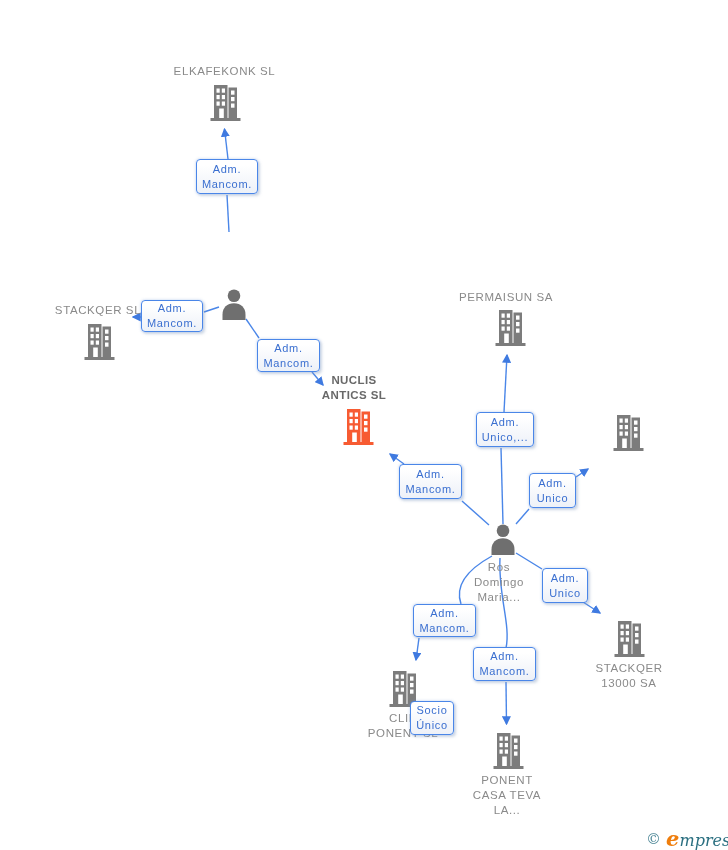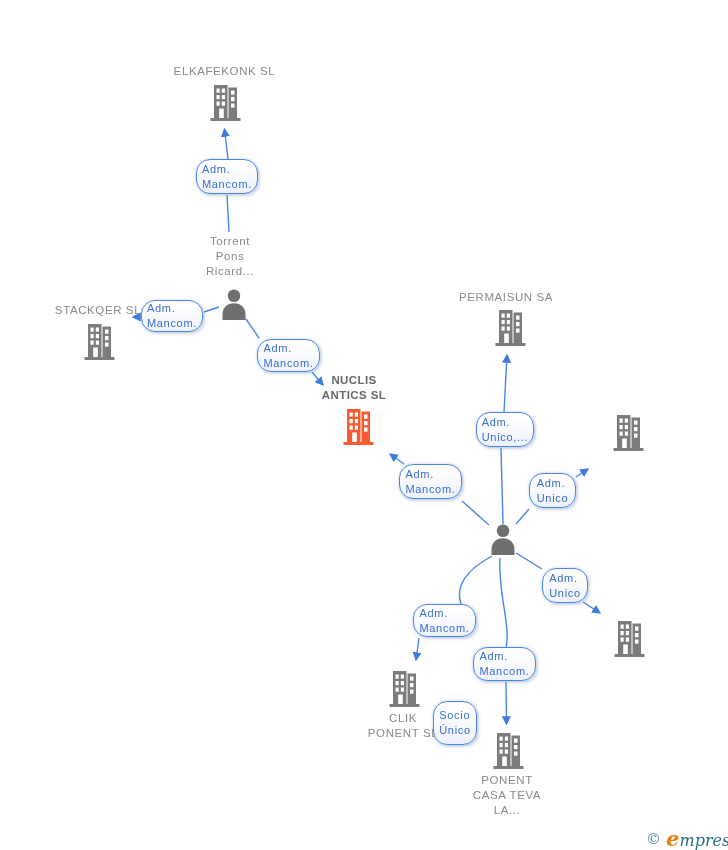--- a/index.html
+++ b/index.html
@@ -10,24 +10,24 @@
 
   .co-label{position:absolute;text-align:center;font-size:11.5px;color:#8a8a8a;
             letter-spacing:0.6px;line-height:15px;white-space:pre-line;cursor:default;}
   .co-label.highlight{color:#696969;font-weight:bold;letter-spacing:0.4px;line-height:14.5px;}
 
   .icon{position:absolute;line-height:0;}
   .bld{color:#7c7c7c;}
   .bld.orange{color:#f75b32;}
   .person{color:#6f6f6f;}
 
-  .rel{position:absolute;border:1.5px solid #4a86e8;border-radius:14px;
+  .rel{position:absolute;border:1.5px solid #4a86e8;border-radius:4px;
        background:linear-gradient(180deg,#ffffff 15%,#edf1f8 100%);
        box-shadow:0 0 3px rgba(110,150,220,0.45), 2px 2px 3px rgba(140,160,190,0.35);
-       display:flex;align-items:center;justify-content:center;text-align:left;box-sizing:border-box;}
+       display:flex;align-items:center;justify-content:center;text-align:center;box-sizing:border-box;}
   .rel span{font-size:11px;color:#3a6fd0;letter-spacing:0.7px;line-height:15px;white-space:pre-line;}
 
   .brand{position:absolute;left:646px;top:826px;font-family:"DejaVu Serif", serif;
          font-style:italic;white-space:nowrap;}
   .brand-c{color:#4d8797;font-size:15px;font-style:normal;vertical-align:2px;}
   .brand-e{color:#ef7d0c;font-size:21px;font-weight:bold;}
   .brand-rest{color:#2a6f80;font-size:16px;}
 </style>
 </head>
 <body>
@@ -60,28 +60,30 @@
       <path d="M 500,558 C 498,595 511,625 506,648"></path>
       <line x1="506" y1="682" x2="506.5" y2="724" marker-end="url(#ah)"></line>
     </g>
   </svg>
 
   <div class="co-label" style="left:152px;top:64px;width:145px">ELKAFEKONK SL</div>
   <div class="co-label" style="left:28px;top:303px;width:140px">STACKQER SL</div>
   <div class="co-label highlight" style="left:304px;top:373px;width:100px">NUCLIS
 ANTICS SL</div>
   <div class="co-label" style="left:436px;top:290px;width:140px">PERMAISUN SA</div>
+  <div class="co-label" style="left:559px;top:661px;width:140px">STACKQER
+13000 SA</div>
   <div class="co-label" style="left:333px;top:711px;width:140px">CLIK
 PONENT SL</div>
   <div class="co-label" style="left:437px;top:773px;width:140px">PONENT
 CASA TEVA
 LA...</div>
-  <div class="co-label" style="left:160px;top:234px;width:140px">Torrent
-Pons
-Ricard...</div>
+  <div class="co-label" style="left:429px;top:560px;width:140px">Ros
+Domingo
+Maria...</div>
 
   <div class="icon bld" style="left:210px;top:85px">
     <svg width="31" height="36" viewBox="0 0 31 36">
         <g fill="currentColor">
           <rect x="4" y="0" width="13.5" height="33"></rect>
           <rect x="18.5" y="2.5" width="8.5" height="30.5"></rect>
           <rect x="0.5" y="33" width="30" height="3"></rect>
         </g>
         <g fill="#fff">
           <rect x="6.5" y="3.5" width="3.2" height="4.2"></rect>
@@ -287,21 +289,21 @@
 Unico</span>
   </div>
   <div class="rel" style="left:413px;top:604px;width:63px;height:33px">
     <span>Adm.
 Mancom.</span>
   </div>
   <div class="rel" style="left:473px;top:647px;width:63px;height:34px">
     <span>Adm.
 Mancom.</span>
   </div>
-  <div class="rel" style="left:433px;top:701px;width:44px;height:44px">
+  <div class="rel" style="left:410px;top:701px;width:44px;height:34px">
     <span>Socio
 Único</span>
   </div>
 
   <div class="brand">
     <span class="brand-c">©</span>
     <span class="brand-e">e</span><span class="brand-rest">mpresia</span>
   </div>
 
 </div>

